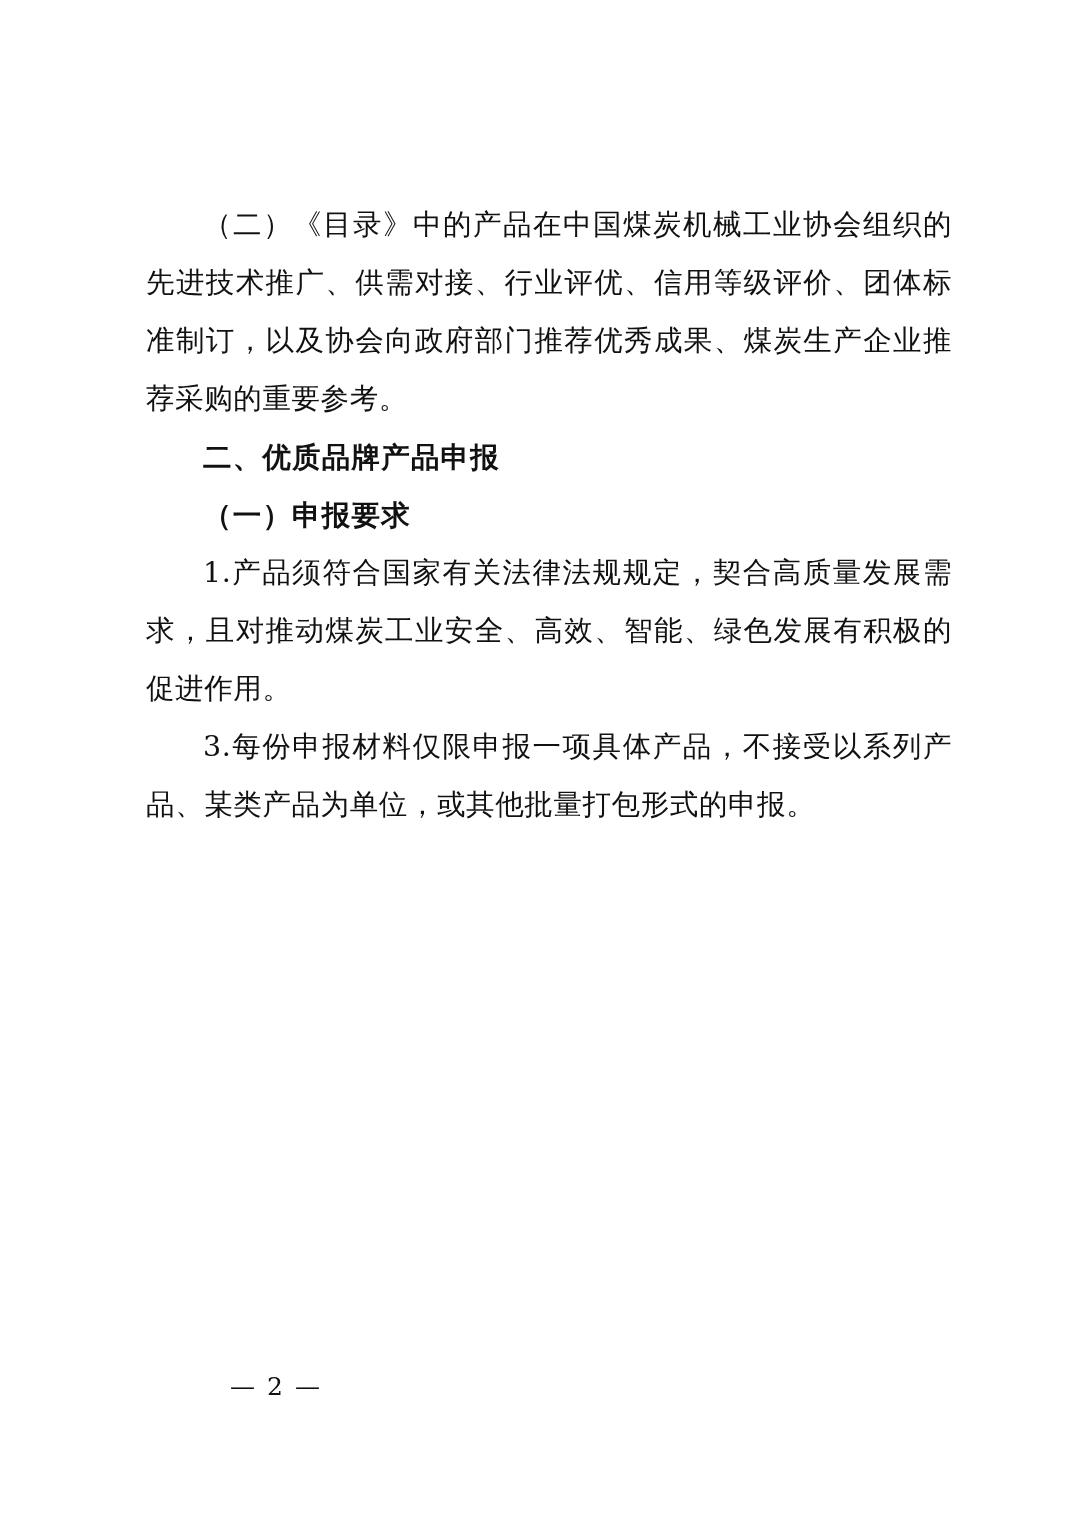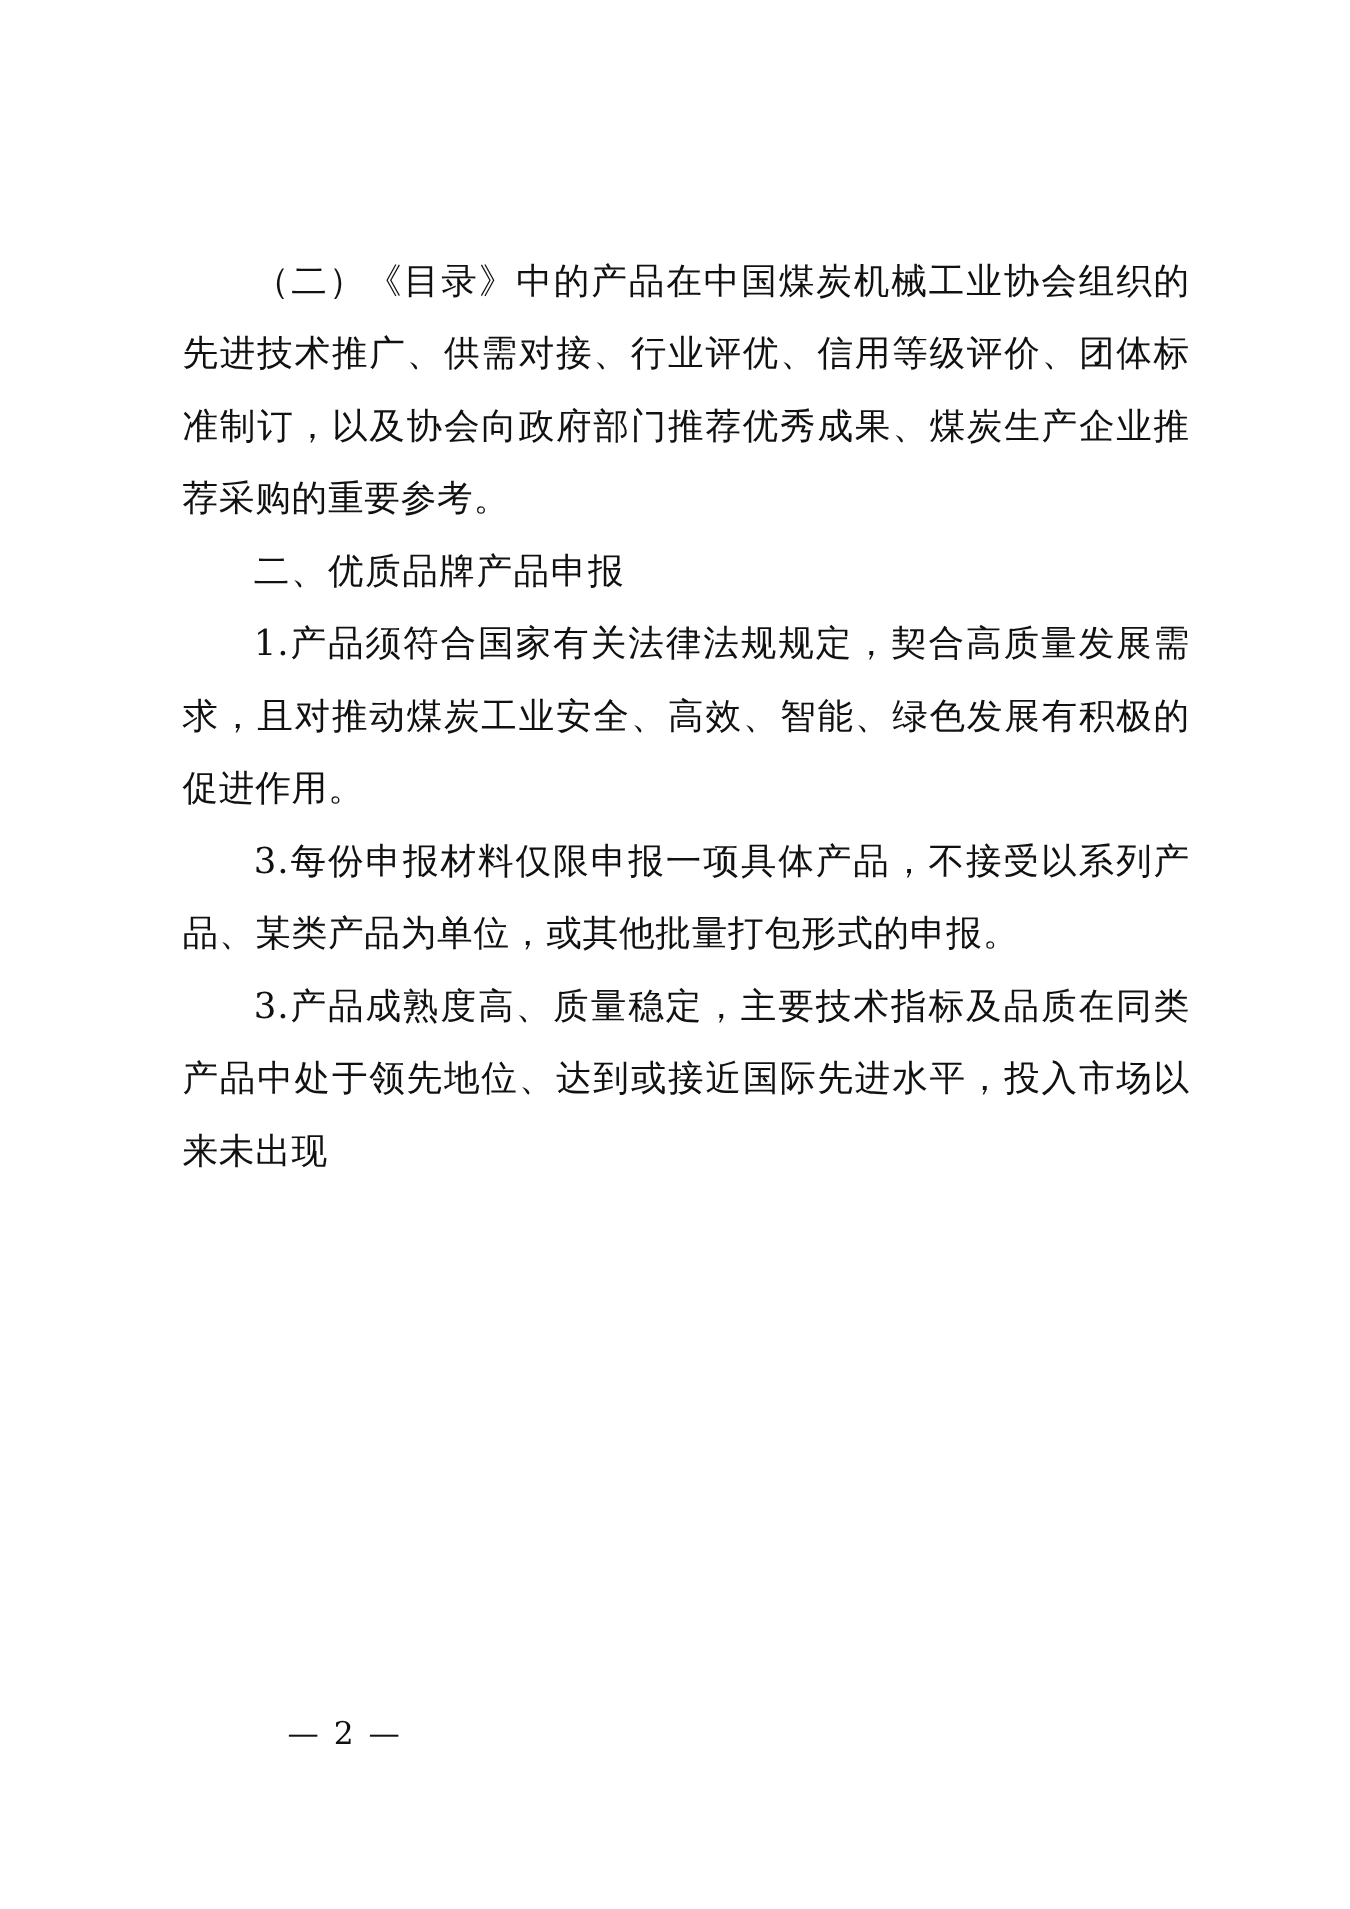--- a/index.html
+++ b/index.html
@@ -33,21 +33,21 @@
   }
   p {
     margin: 0;
     padding: 0;
   }
   .para {
     text-indent: 2em;
   }
   .heading {
     text-indent: 2em;
-    font-weight: normal;
+    font-weight: bold;
     letter-spacing: 1.2px;
   }
   .subheading {
     text-indent: 2em;
     font-weight: bold;
     letter-spacing: 1.2px;
   }
   .page-number {
     position: absolute;
     left: 0;
@@ -64,18 +64,18 @@
     transform: translateX(-264px);
   }
 </style>
 </head>
 <body>
 
 <div class="page">
   <div class="doc-body">
     <p class="para">（二）《目录》中的产品在中国煤炭机械工业协会组织的先进技术推广、供需对接、行业评优、信用等级评价、团体标准制订，以及协会向政府部门推荐优秀成果、煤炭生产企业推荐采购的重要参考。</p>
     <p class="heading">二、优质品牌产品申报</p>
+    <p class="subheading">（一）申报要求</p>
     <p class="para">1.产品须符合国家有关法律法规规定，契合高质量发展需求，且对推动煤炭工业安全、高效、智能、绿色发展有积极的促进作用。</p>
     <p class="para">3.每份申报材料仅限申报一项具体产品，不接受以系列产品、某类产品为单位，或其他批量打包形式的申报。</p>
-    <p class="para">3.产品成熟度高、质量稳定，主要技术指标及品质在同类产品中处于领先地位、达到或接近国际先进水平，投入市场以来未出现</p>
   </div>
   <div class="page-number"><span class="pn-inner">— 2 —</span></div>
 </div>
 
 </body></html>

